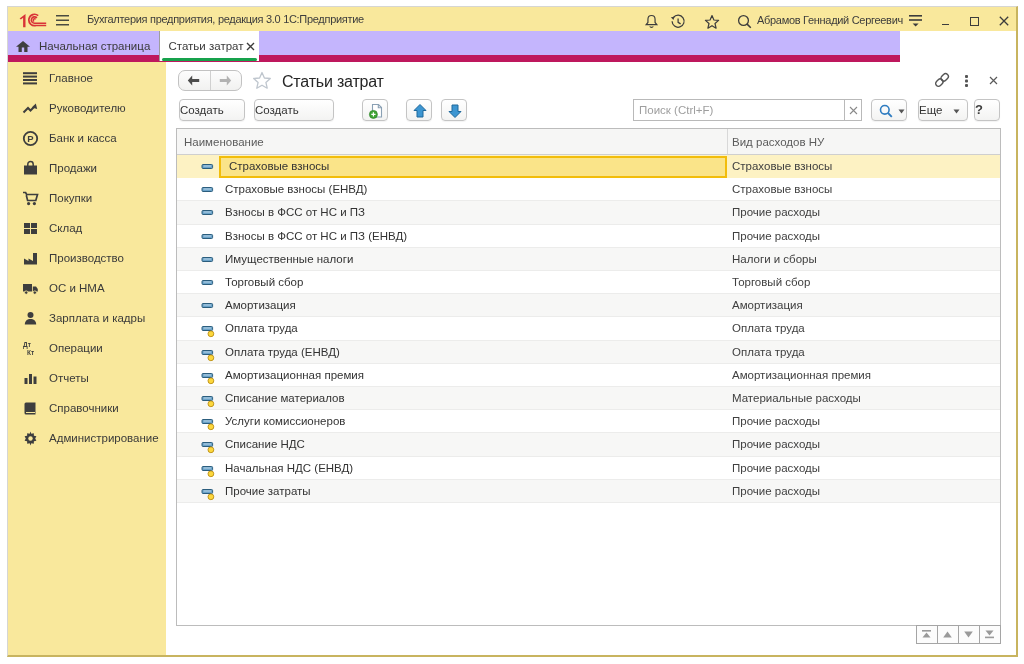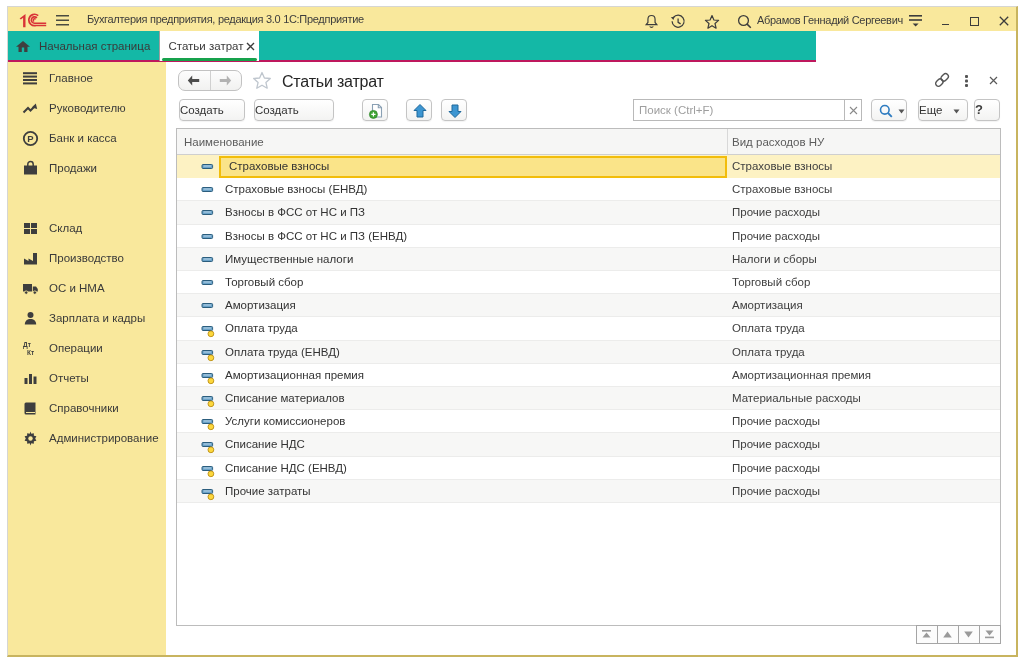--- a/index.html
+++ b/index.html
@@ -2,21 +2,21 @@
 <html><head>
 <meta charset="utf-8">
 <style>
 * { margin:0; padding:0; box-sizing:border-box; }
 html,body { width:1024px; height:664px; background:#ffffff; font-family:"Liberation Sans", sans-serif; overflow:hidden; }
 #page { position:relative; width:1024px; height:664px; }
 .abs { position:absolute; }
 
 #win { position:absolute; left:7px; top:6px; width:1011px; height:651px; border:1px solid #d6d6d2; border-right:2px solid #c8b45f; border-bottom:2px solid #c8b45f; background:#fff; }
 #titlebar { position:absolute; left:0; top:0; width:1008px; height:24px; background:#f9e89c; }
-#tabbar { position:absolute; left:0; top:24px; width:808px; height:31px; background:#14b8a6; border-bottom:2px solid #be185d; }
+#tabbar { position:absolute; left:0; top:24px; width:892px; height:31px; background:#c4b5fd; border-bottom:7px solid #be185d; }
 #sidebar { position:absolute; left:0; top:55px; width:158px; height:593px; background:#f9e89c; }
 #content { position:absolute; left:158px; top:55px; width:850px; height:593px; background:#ffffff; }
 .ttext { font-size:11px; letter-spacing:-0.3px; color:#3c3c3c; }
 
 .tab1 { position:absolute; left:0; top:0; width:152px; height:30px; border-right:1.5px solid #9e9e9e; }
 .tab2 { position:absolute; left:152px; top:0; width:99px; height:30px; background:#ffffff; }
 .tabgreen { position:absolute; left:2px; top:27px; width:95px; height:3px; background:#16a24c; border-radius:2px; }
 
 .sbitem { position:absolute; left:0; width:159px; height:30px; }
 .sbicon { position:absolute; left:14px; top:7px; width:17px; height:17px; }
@@ -137,20 +137,28 @@
           </svg>
       <div class="sbtext">Банк и касса</div>
     </div>
     <div class="sbitem" style="top:91px;">
       <svg class="sbicon" viewBox="0 0 17 17">
             <path d="M2 5.5 H15 V14.5 H2 Z" fill="#3e3e3e"></path>
             <path d="M5.8 7.5 V4.2 A2.7 2.7 0 0 1 11.2 4.2 V7.5" fill="none" stroke="#3e3e3e" stroke-width="1.5"></path>
           </svg>
       <div class="sbtext">Продажи</div>
     </div>
+    <div class="sbitem" style="top:121px;">
+      <svg class="sbicon" viewBox="0 0 17 17">
+            <path d="M1 2.5 H3.6 L4.6 4.5 H15.5 L13.8 10.5 H5.6 L4.3 5.2" fill="none" stroke="#3e3e3e" stroke-width="1.7"></path>
+            <circle cx="6.6" cy="13.6" r="1.6" fill="#3e3e3e"></circle>
+            <circle cx="12.4" cy="13.6" r="1.6" fill="#3e3e3e"></circle>
+          </svg>
+      <div class="sbtext">Покупки</div>
+    </div>
     <div class="sbitem" style="top:151px;">
       <svg class="sbicon" viewBox="0 0 17 17">
             <g fill="#3e3e3e">
               <rect x="2" y="3" width="6" height="5"></rect>
               <rect x="9" y="3" width="6" height="5"></rect>
               <rect x="2" y="9" width="6" height="5"></rect>
               <rect x="9" y="9" width="6" height="5"></rect>
             </g>
           </svg>
       <div class="sbtext">Склад</div>
@@ -399,21 +407,21 @@
               </svg>
           <div class="rtext1">Списание НДС</div>
           <div class="rtext2">Прочие расходы</div>
         </div>
         <div class="row reven rowline" style="top:301.6px;">
           <svg class="ricon" viewBox="0 0 14 14">
                 <rect x="1" y="2.5" width="10.6" height="4" rx="1" fill="#6aa2c8" stroke="#2b5d7d" stroke-width="1"></rect>
                 <rect x="2.5" y="3.6" width="7.6" height="1" rx="0.5" fill="#b9d3e6"></rect>
                 <circle cx="9.9" cy="9.8" r="2.9" fill="#fdd73c" stroke="#bb8f13" stroke-width="0.9"></circle>
               </svg>
-          <div class="rtext1">Списание НДС (ЕНВД)</div>
+          <div class="rtext1">Начальная НДС (ЕНВД)</div>
           <div class="rtext2">Прочие расходы</div>
         </div>
         <div class="row rodd rowline" style="top:324.8px;">
           <svg class="ricon" viewBox="0 0 14 14">
                 <rect x="1" y="2.5" width="10.6" height="4" rx="1" fill="#6aa2c8" stroke="#2b5d7d" stroke-width="1"></rect>
                 <rect x="2.5" y="3.6" width="7.6" height="1" rx="0.5" fill="#b9d3e6"></rect>
                 <circle cx="9.9" cy="9.8" r="2.9" fill="#fdd73c" stroke="#bb8f13" stroke-width="0.9"></circle>
               </svg>
           <div class="rtext1">Прочие затраты</div>
           <div class="rtext2">Прочие расходы</div>

